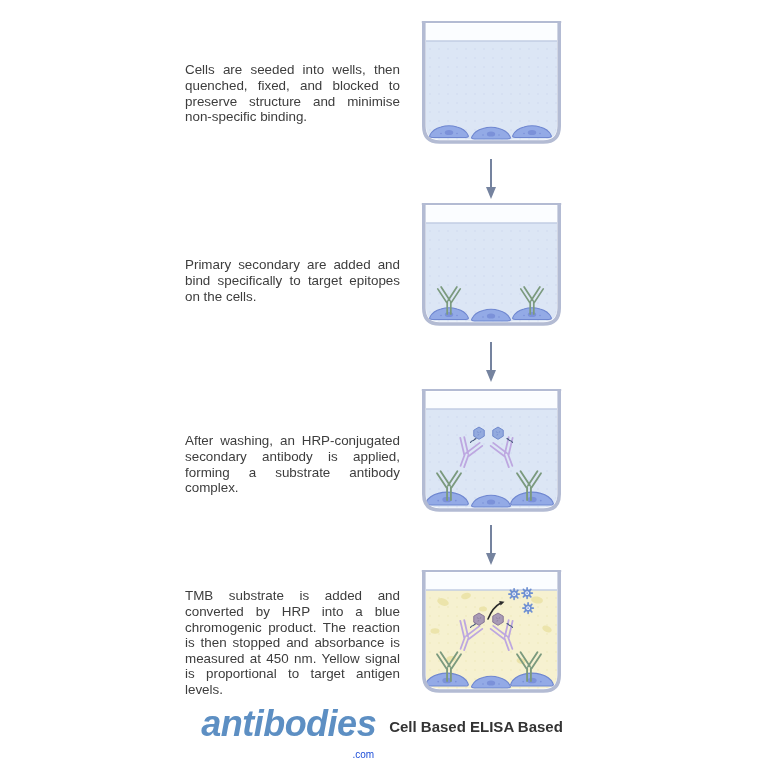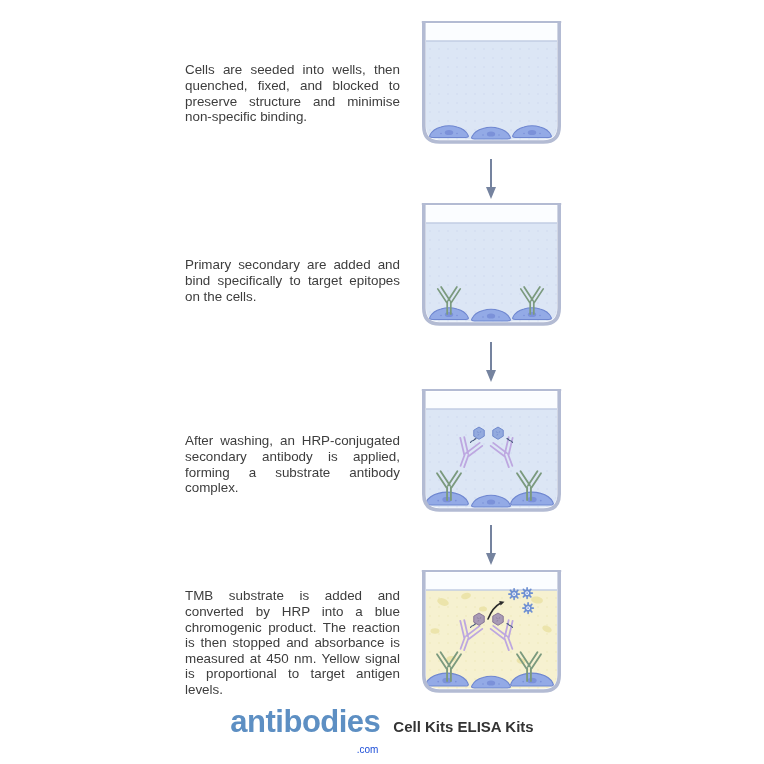--- a/index.html
+++ b/index.html
@@ -28,21 +28,21 @@
   .hex-gray{fill:var(--hrp_reacted,#a89ab5);stroke:#837193;}
   .gear{color:var(--tmb_product,#6d8fd2);}
   .squig{fill:none;stroke:#4b5c80;stroke-width:1.1;stroke-linecap:round;}
   .blob{fill:#eae2a4;opacity:.85;}
   .rxn-arrow{fill:none;stroke:#2a2a2a;stroke-width:1.6;stroke-linecap:round;}
   .footer{
     position:absolute;top:706px;left:0;width:764px;
     display:flex;justify-content:center;align-items:flex-start;gap:13px;
   }
   .brand-block{display:flex;flex-direction:column;align-items:flex-end;}
-  .brand{font-size:31px;font-weight:bold;letter-spacing:-0.5px;color:var(--logo_blue,#5d8fc3);line-height:1;}
+  .brand{font-size:36px;font-weight:bold;letter-spacing:-0.5px;color:var(--logo_blue,#5d8fc3);line-height:1;font-style:italic;}
   .brand-tld{font-size:10px;color:#1d4ed8;margin-top:8px;padding-right:2px;line-height:1;}
   .product{font-size:15px;font-weight:bold;color:#333333;margin-top:12px;}
 </style>
 </head>
 <body>
 
 <div class="canvas">
 
   <svg width="0" height="0" style="position:absolute" aria-hidden="true">
     <defs>
@@ -222,16 +222,16 @@
       <path class="well-wall" d="M4.8,2 L4.8,106 Q4.8,122 20.5,122 L124.5,122 Q140.2,122 140.2,106 L140.2,2"></path>
       <line class="well-top" x1="2.8" y1="2" x2="142.2" y2="2"></line>
     </svg>
   </div>
 
   <div class="footer">
     <div class="brand-block">
       <span class="brand">antibodies</span>
       <span class="brand-tld">.com</span>
     </div>
-    <span class="product">Cell Kits ELISA Kits</span>
+    <span class="product">Cell Based ELISA Based</span>
   </div>
 
 </div>
 
 </body></html>

